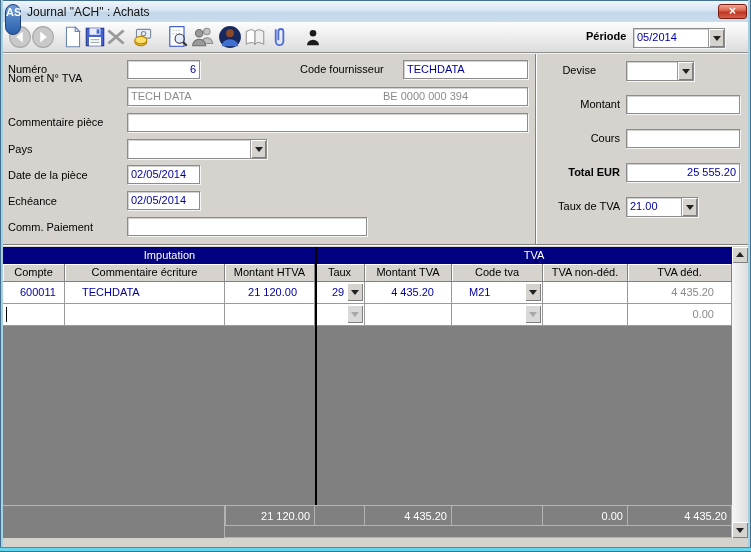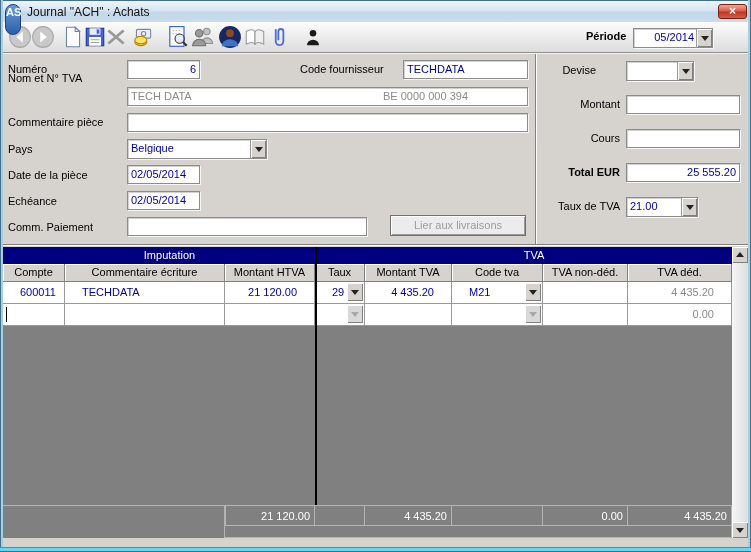--- a/index.html
+++ b/index.html
@@ -196,21 +196,21 @@
           <path d="M8 4 L8 15 a3.5 3.5 0 0 0 7 0 L15 6 a2.3 2.3 0 0 0 -4.6 0 L10.4 14" fill="none" stroke="#4f6fd8" stroke-width="1.7"></path>
         </svg>
     </div>
     <div class="tb-icon" style="left:298px">
       <svg viewBox="0 0 22 22">
           <circle cx="11" cy="7.5" r="3" fill="#1a1a1a"></circle>
           <path d="M5.5 18.5 a5.5 5 0 0 1 11 0 z" fill="#1a1a1a"></path>
         </svg>
     </div>
     <div class="periode-label">Période</div>
-    <div class="combo" style="left:630px; top:6px; width:80px; height:20px;text-align:right;">
+    <div class="combo" style="left:630px; top:6px; width:92px; height:20px;">
       <span class="combo-value">05/2014</span>
       <span class="combo-btn">
           <span class="tri-down"></span>
         </span>
     </div>
   </div>
   <div class="help-btn">?</div>
 
   <div class="lbl" style="left:8px; top:63px;">Numéro</div>
   <div class="tfield num" style="left:127px; top:60px; width:73px; height:19px;">6</div>
@@ -222,35 +222,33 @@
   <div class="tfield gray" style="left:127px; top:87px; width:401px; height:19px;">
     <span>TECH DATA</span>
     <span class="sub-val" style="left:255px;">BE 0000 000 394</span>
   </div>
 
   <div class="lbl" style="left:8px; top:116px;">Commentaire pièce</div>
   <div class="tfield" style="left:127px; top:113px; width:401px; height:19px;"></div>
 
   <div class="lbl" style="left:8px; top:143px;">Pays</div>
   <div class="combo" style="left:127px; top:139px; width:140px; height:20px;">
-    <span class="combo-value">Belgique</span>
     <span class="combo-btn">
         <span class="tri-down"></span>
       </span>
   </div>
 
   <div class="lbl" style="left:8px; top:169px;">Date de la pièce</div>
   <div class="tfield" style="left:127px; top:165px; width:73px; height:19px;">02/05/2014</div>
 
   <div class="lbl" style="left:8px; top:195px;">Echéance</div>
   <div class="tfield" style="left:127px; top:191px; width:73px; height:19px;">02/05/2014</div>
 
   <div class="lbl" style="left:8px; top:221px;">Comm. Paiement</div>
   <div class="tfield" style="left:127px; top:217px; width:240px; height:19px;"></div>
-  <div class="btn" style="left:390px; top:215px; width:136px; height:21px;">Lier aux livraisons</div>
 
   <div class="vsep"></div>
 
   <div class="lbl right" style="left:516px; top:64px;">Devise</div>
   <div class="combo" style="left:626px; top:61px; width:68px; height:20px;">
     <span class="combo-value"></span>
     <span class="combo-btn">
         <span class="tri-down"></span>
       </span>
   </div>

